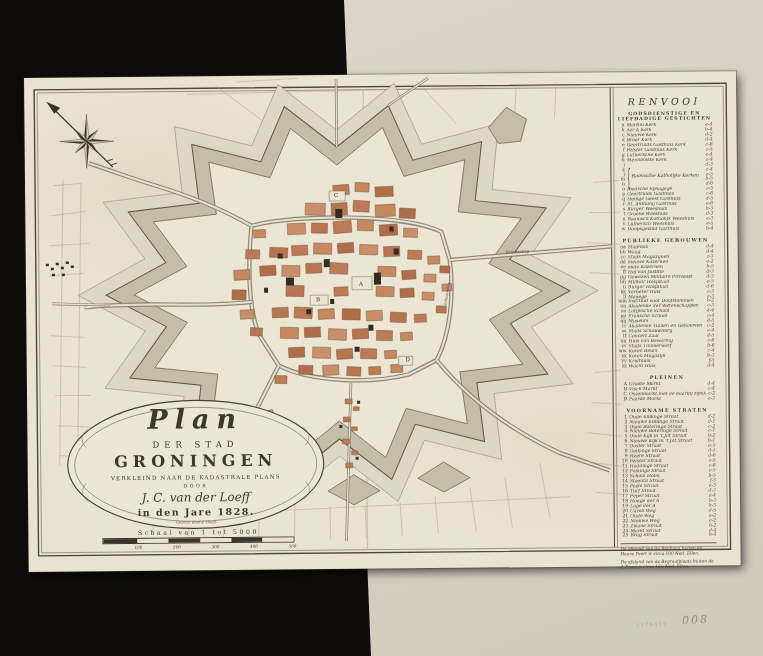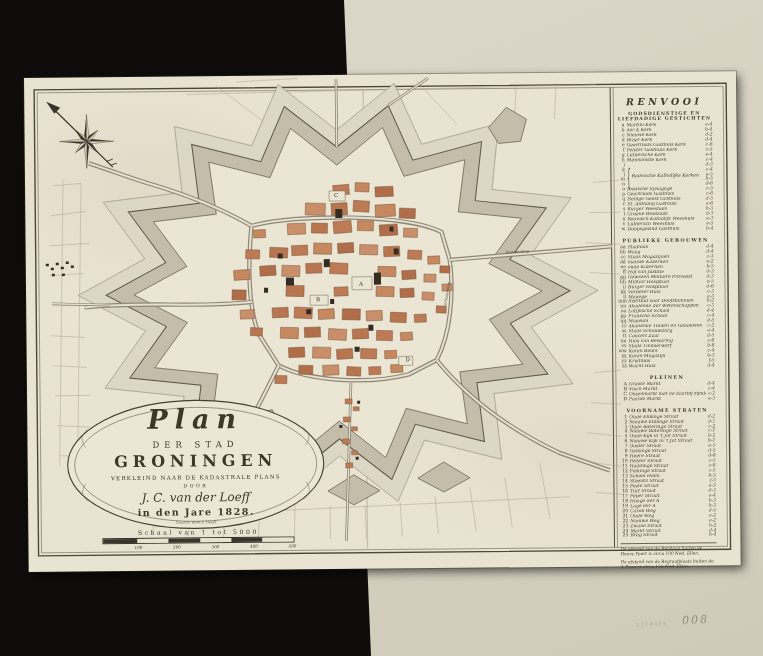--- a/index.html
+++ b/index.html
@@ -56,21 +56,21 @@
     display:flex;}
   .s-bar .seg{height:100%;}
   .s-ticks{display:flex;justify-content:space-between;margin:1px 18px 0 52px;
     font-style:italic;font-size:4.2px;color:#4c4635;}
   
   .legend{
     position:absolute;left:592px;top:16px;width:96px;height:458px;
     color:#3f3a2d;z-index:3;padding-top:8px;box-sizing:border-box;
   }
   .l-title{font-style:italic;font-size:9.5px;letter-spacing:3.5px;text-align:center;
-    font-weight:bold;margin-bottom:4px;}
+    font-weight:normal;margin-bottom:4px;}
   .l-sub{font-size:4.6px;letter-spacing:1.1px;text-align:center;font-weight:bold;}
   .l-hdr{font-size:4.8px;letter-spacing:1.3px;text-align:center;font-weight:bold;
     margin:5px 0 2px 0;}
   .lrow{display:flex;font-size:4.6px;line-height:4.95px;font-style:italic;}
   .lrow .k{width:8px;text-align:right;margin-right:2px;flex:none;font-style:normal;}
   .lrow .n{flex:1;white-space:nowrap;overflow:hidden;}
   .lrow .r{width:9px;text-align:right;flex:none;color:#5a5346;}
   .lgroup{display:flex;align-items:center;}
   .lgroup .gk{width:8px;text-align:right;margin-right:1px;font-size:4.6px;
     line-height:4.95px;flex:none;}

